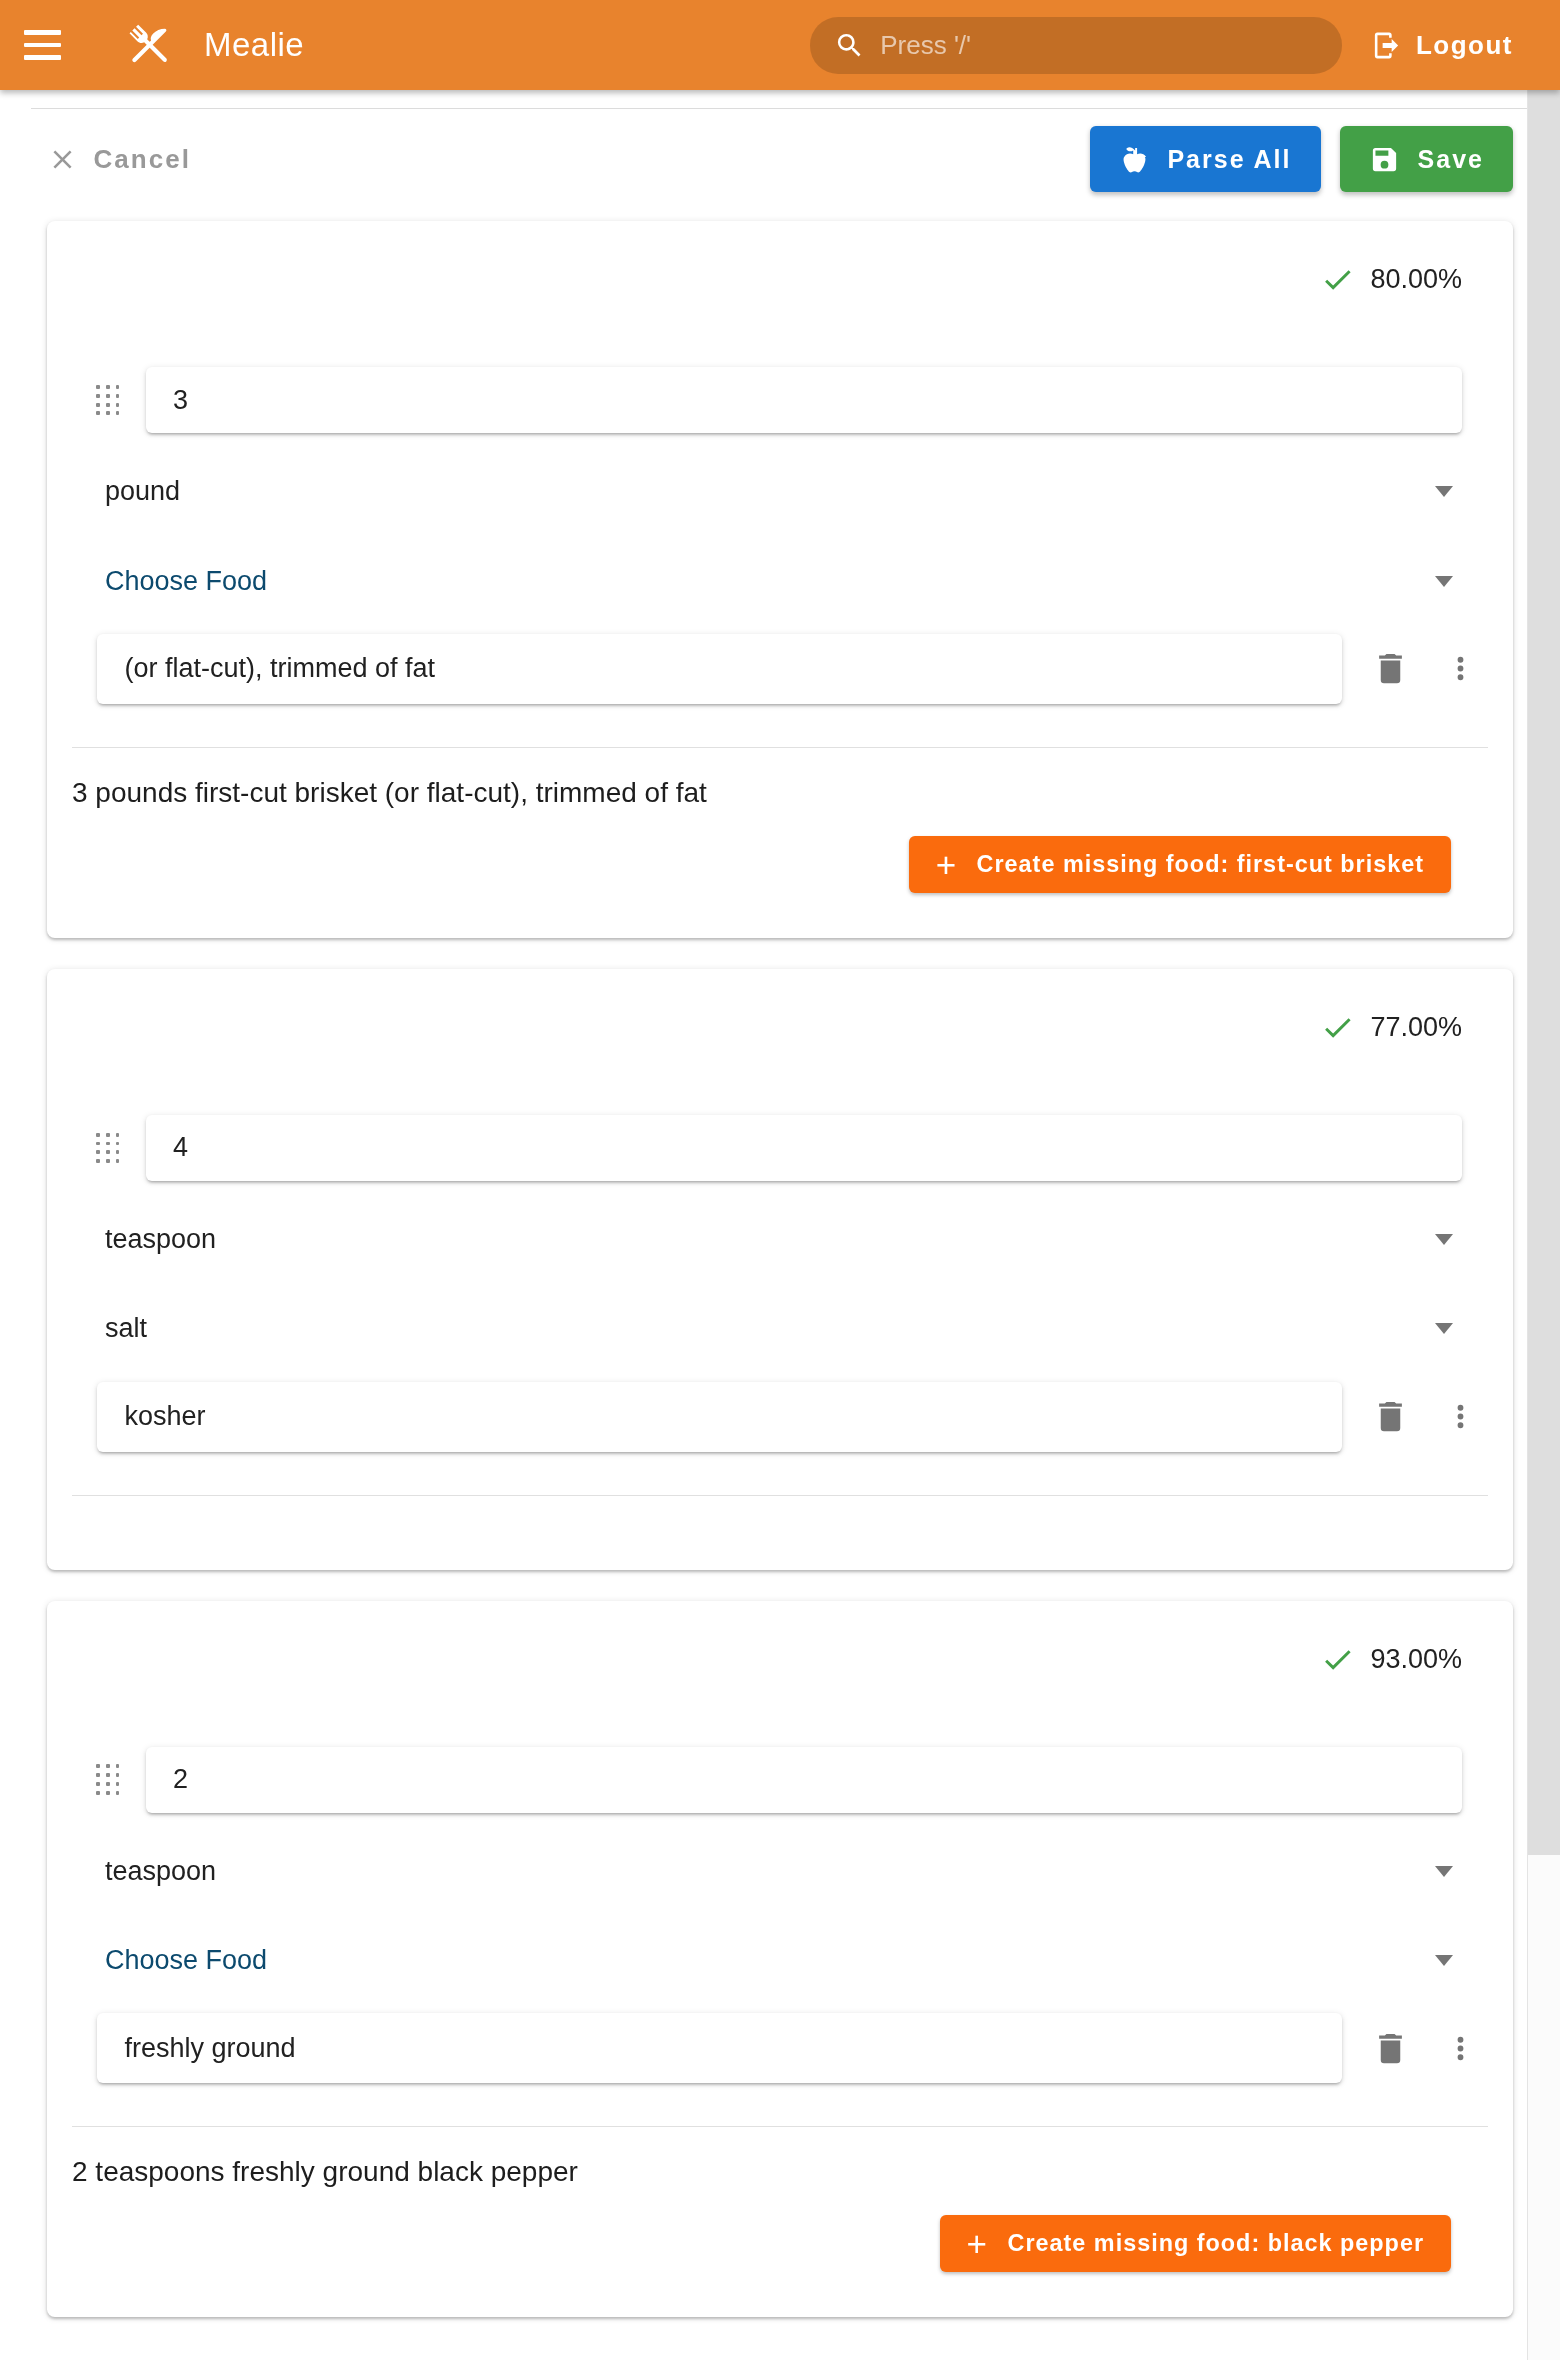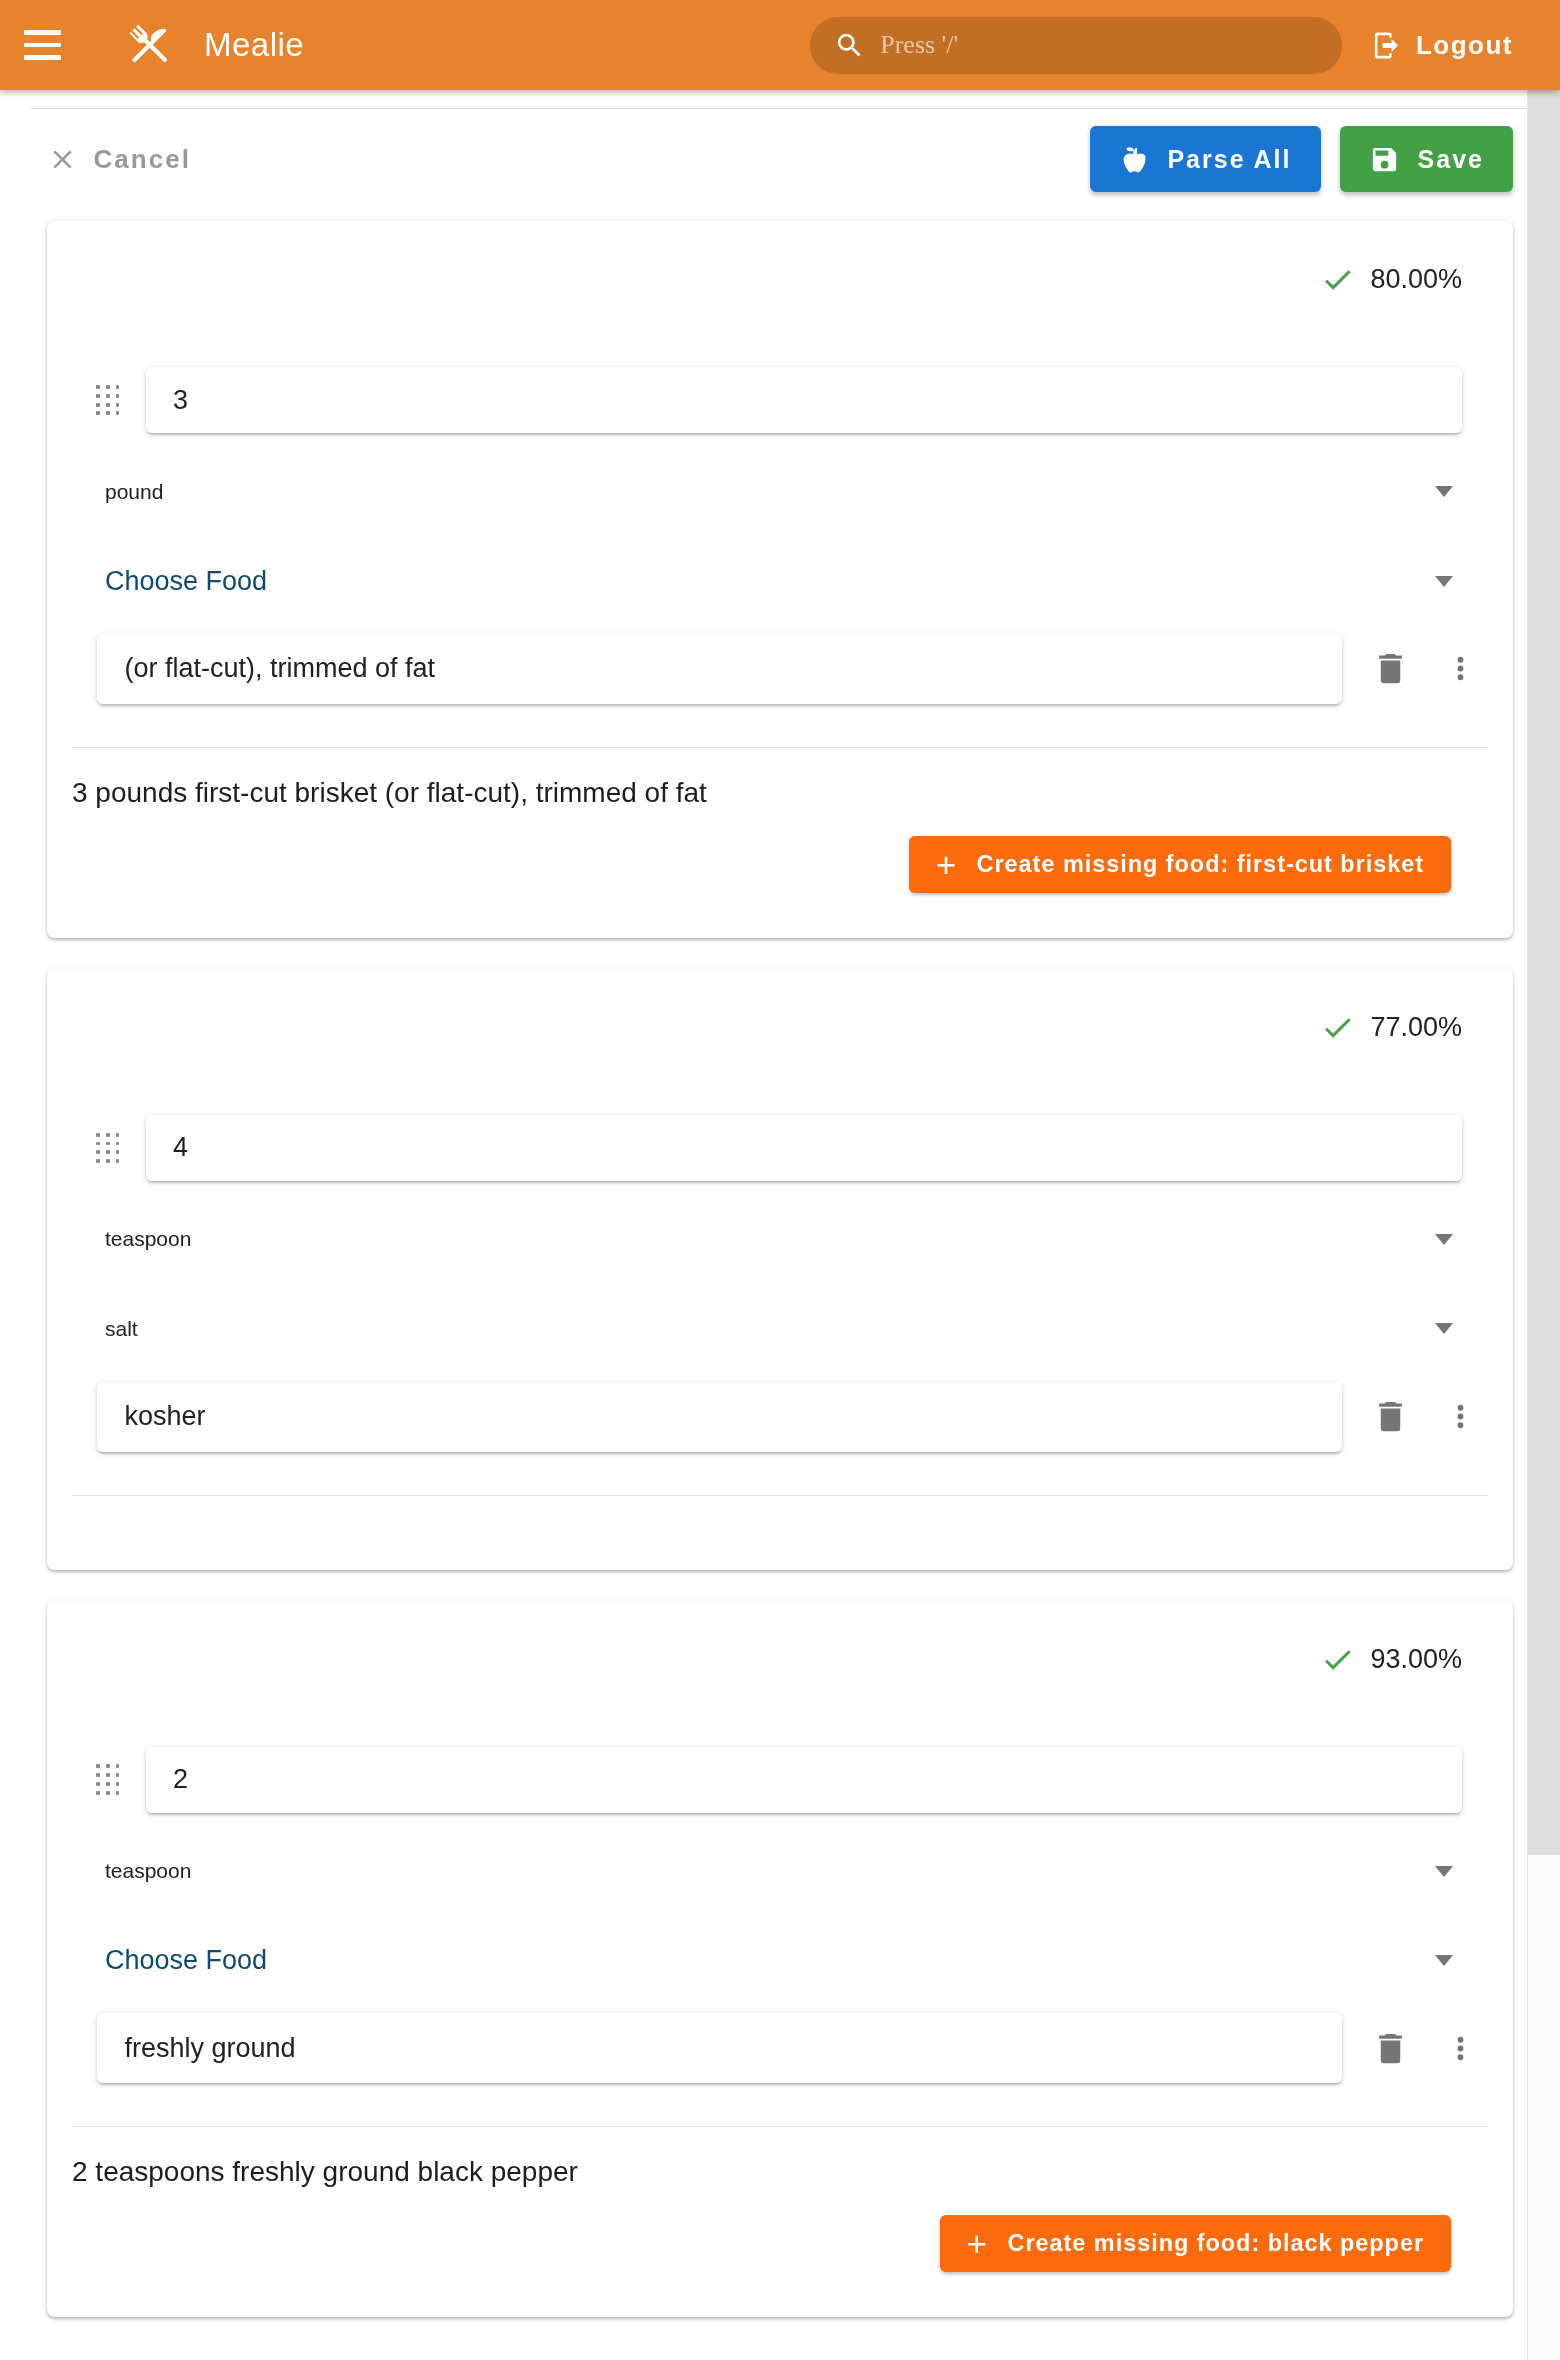--- a/index.html
+++ b/index.html
@@ -12,21 +12,21 @@
   .menu-btn { width:51px; height:43px; display:flex; flex-direction:column; justify-content:center;
     gap:7.8px; cursor:pointer; }
   .menu-btn span { display:block; width:37px; height:4.9px; background:#fff; border-radius:1px; }
   .logo { width:59px; height:59px; margin-left:45px; }
   .app-title { color:#fff; font-size:33px; font-weight:500; letter-spacing:0.5px; margin-left:25px; }
   .hspacer { flex:1; }
   .search-pill { width:532px; height:57px; border-radius:28px; background:rgba(0,0,0,.16);
     display:flex; align-items:center; padding:0 23.4px; }
   .search-pill svg { width:31px; height:31px; flex:0 0 auto; }
   .search-pill input { flex:1; background:transparent; border:none; outline:none; color:#fff;
-    font-size:26px; margin-left:15.6px; font-family:Liberation Serif, serif; }
+    font-size:26px; margin-left:15.6px; font-family:Liberation Sans, sans-serif; }
   .search-pill input::placeholder { color:rgba(255,255,255,.62); }
   .logout-btn { display:flex; align-items:flex-end; background:transparent; border:none; color:#fff;
     font-size:26px; font-weight:bold; letter-spacing:1.5px; margin-left:29px; cursor:pointer;
     font-family:inherit; }
   .logout-btn svg { width:31px; height:31px; margin-right:13.7px; }
 
   
   .page-divider { border:none; border-top:1px solid #DCDCDC; margin:17.6px 31px 0; }
   .toolbar { margin:15.6px 47px 0; height:70px; display:flex; align-items:center; }
   .cancel-btn { display:flex; align-items:center; background:transparent; border:none;
@@ -58,21 +58,21 @@
 
   .field { background:#fff; border-radius:5.9px; border:none; outline:none; font-family:inherit;
     font-size:27px; color:#212121;
     box-shadow:0 2.9px 2.9px -2px rgba(0,0,0,.22), 0 2px 3.9px rgba(0,0,0,.13), 0 1px 7.8px rgba(0,0,0,.10); }
   input.field { height:66px; padding:0 27px; flex:1; }
   input.field::placeholder { color:#9E9E9E; }
 
   .select { margin:21.5px 31px 0 29px; height:74px; border-radius:7.8px; display:flex;
     align-items:center; justify-content:space-between; padding:0 29px; cursor:pointer; }
   .select + .select { margin-top:15.6px; }
-  .select .val { font-size:21px; color:#212121; }
+  .select .val { font-size:27px; color:#212121; }
   .select .ph { font-size:27px; color:#0c4a6e; }
   .caret { width:0; height:0; border-left:9.8px solid transparent;
     border-right:9.8px solid transparent; border-top:11.7px solid #757575; }
 
   .note-row { display:flex; align-items:center; margin:15.6px 35px 0 23.4px;padding-left:27px; }
   .note-row input.field { height:70px; }
   .icon-btn { background:transparent; border:none; cursor:pointer; padding:0; display:flex;
     align-items:center; justify-content:center; }
   .icon-btn.trash { margin-left:29px; }
   .icon-btn.trash svg { width:39px; height:39px; }

